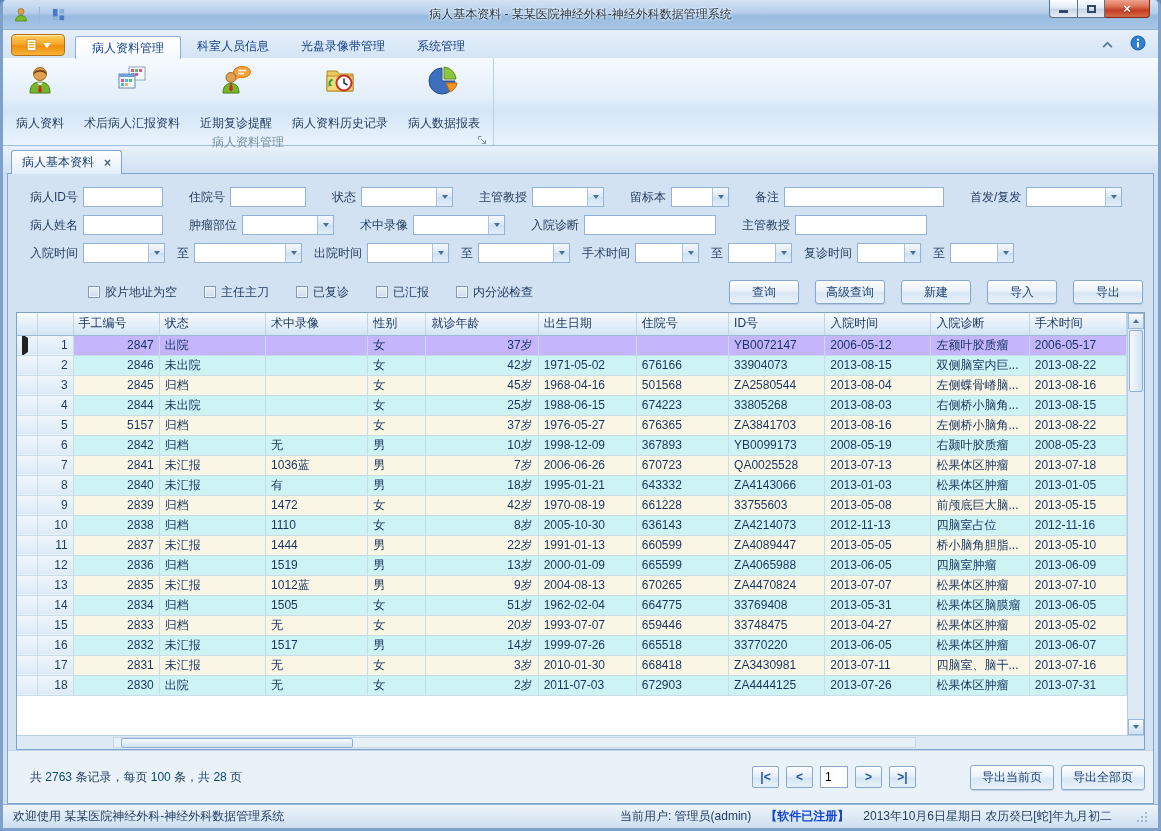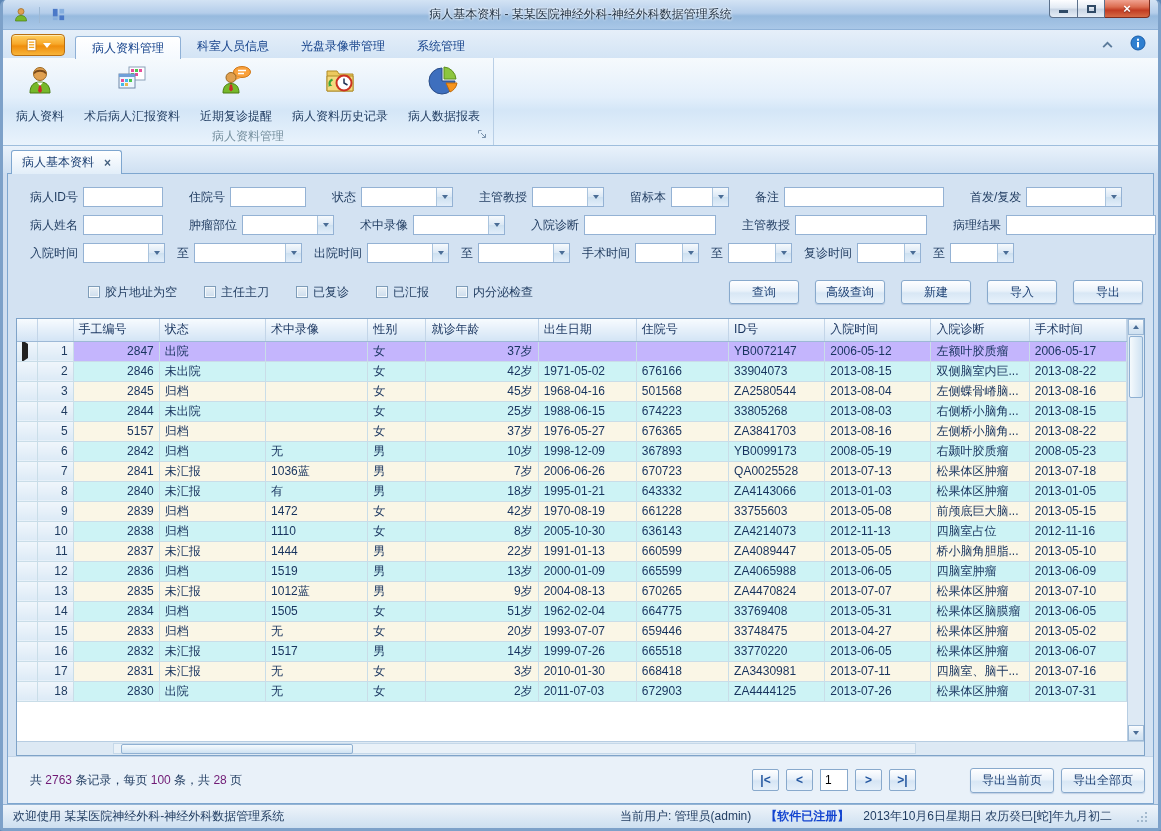--- a/index.html
+++ b/index.html
@@ -43,21 +43,21 @@
     border-radius:3px 3px 0 0; margin-bottom:-1px; z-index:2; }
   .tabrow-right { margin-left:auto; display:flex; align-items:center; gap:16px; padding:0 6px 4px 0; }
 
   
   .ribbon { height:88px; flex:none; background:linear-gradient(180deg,#f6fafd 0%,#e3effb 45%,#d4e6f7 60%,#e9f3fc 100%);
     border-bottom:1px solid #9ebedd; display:flex; }
   .rgroup { display:flex; flex-direction:column; padding:2px 4px 0 4px; border-right:1px solid #b9cfe6; }
   .rgroup-buttons { display:flex; flex:1; align-items:stretch; gap:2px; }
   .ribbon-btn { display:flex; flex-direction:column; align-items:center; justify-content:flex-start; padding:4px 9px 2px;
     border-radius:3px; color:#1e3a5f; }
-  .ribbon-btn .rlabel { margin-top:9px; white-space:nowrap; }
+  .ribbon-btn .rlabel { margin-top:16px; white-space:nowrap; }
   .rgroup-caption { height:18px; display:flex; align-items:center; justify-content:center; position:relative; color:#76909f; }
   .dlg-launcher { position:absolute; right:2px; bottom:3px; }
 
   
   .docstrip { height:27px; flex:none; display:flex; align-items:flex-end; padding:0 4px;
     background:linear-gradient(180deg,#e9f2fb,#cfe0f2); }
   .doctab { height:24px; margin-left:4px; padding:0 10px; display:flex; align-items:center; gap:10px;
     background:linear-gradient(180deg,#ffffff,#e2eef9); border:1px solid #7ea6cf; border-bottom:none;
     border-radius:3px 3px 0 0; color:#1b3f73; margin-bottom:-1px; z-index:2; }
   .doctab .x { color:#44607e; font-weight:bold; font-size:12px; line-height:1; }
@@ -72,21 +72,21 @@
   .flabel { margin-right:5px; color:#1e3a5f; white-space:nowrap; }
   .fin { height:20px; border:1px solid #94b2d4; background:#fff; font:12px "Liberation Sans","DejaVu Sans",sans-serif; padding:0 3px; }
   .combo { height:20px; border:1px solid #94b2d4; background:#fff; display:flex; align-items:stretch; }
   .combo .cfield { flex:1; }
   .combo .cbtn { width:16px; flex:none; border-left:1px solid #aac4de;
     background:linear-gradient(180deg,#f6fafd,#dbe8f5 50%,#cde0f0 50%,#e2eefa);
     display:flex; align-items:center; justify-content:center; }
   .arr-dn { width:0; height:0; border-left:3.5px solid transparent; border-right:3.5px solid transparent; border-top:4px solid #4a6d96; }
   .arr-up { width:0; height:0; border-left:3.5px solid transparent; border-right:3.5px solid transparent; border-bottom:4px solid #4a6d96; }
 
-  .toolbar { display:flex; align-items:center; height:28px; margin:8px 2px 12px 2px; }
+  .toolbar { display:flex; align-items:center; height:28px; margin:8px 2px 6px 2px; }
   .chkgroup { display:flex; align-items:center; gap:27px; margin-left:70px; }
   .chk { display:flex; align-items:center; gap:5px; color:#1e3a5f; }
   .cbox { width:12px; height:12px; border:1px solid #7f9db9; background:linear-gradient(180deg,#e9f0f6,#cddded); box-shadow:inset 0 0 0 1px #f5f9fc; }
   .btngroup { margin-left:auto; display:flex; gap:16px; }
   .btn { min-width:70px; height:24px; padding:0 10px; border:1px solid #88a9cc; border-radius:3px;
     background:linear-gradient(180deg,#fefeff 0%,#eaf2fa 45%,#d8e7f5 55%,#e8f2fb 100%);
     color:#1b3f73; display:flex; align-items:center; justify-content:center; box-shadow:0 1px 1px rgba(120,150,190,.35); }
 
   
   .gridbox { border:1px solid #7fa3c8; background:#fff; display:flex; flex-direction:column; flex:none; }
@@ -113,21 +113,21 @@
     background:linear-gradient(90deg,#f5fafd,#cfe2f2); flex:none; }
   .vtrack { flex:1; }
   .hscroll { height:14px; border-top:1px solid #b7cde2; background:#dde9f4; position:relative; }
   .htrack { position:absolute; left:96px; right:228px; top:1px; bottom:1px; background:#e9f1f8; border:1px solid #c5d8e9; }
   .hthumb { position:absolute; left:7px; top:0; width:232px; height:10px; border:1px solid #8fb0d2; border-radius:2px;
     background:linear-gradient(180deg,#f5fafd,#cfe2f2); }
 
   
   .pager { flex:1; display:flex; align-items:center; padding:0 8px; background:#e9f1f9; margin:0 -8px -4px -8px; border-top:1px solid #c3d5e8; }
   .pinfo { margin-left:14px; color:#1e3a5f; }
-  .pinfo .num { color:#701a75; }
+  .pinfo .num { color:#0c4a6e; }
   .pager-right { margin-left:auto; display:flex; align-items:center; gap:7px; }
   .nbtn { width:27px; height:22px; border:1px solid #88a9cc; border-radius:2px; color:#2457a0; font-weight:bold;
     background:linear-gradient(180deg,#fefeff,#e7f0f9 45%,#d6e5f4 55%,#e6f0fa); display:flex; align-items:center; justify-content:center; }
   .pageinput { width:28px; height:22px; border:1px solid #88a9cc; background:#fff; padding:0 4px; font:12px "Liberation Sans",sans-serif; }
   .exp-gap { width:40px; }
   .btn.exp { min-width:84px; height:25px; }
 
   
   .statusbar { height:24px; flex:none; display:flex; align-items:center; padding:0 10px;
     background:linear-gradient(180deg,#eef4fa,#cddff0); border-top:1px solid #94b4d4; color:#1e3a5f; }
@@ -366,24 +366,20 @@
             </span>
           </span>
           <span class="fpair">
             <span class="flabel">入院诊断</span>
             <input class="fin" style="width: 132px;">
           </span>
           <span class="fpair">
             <span class="flabel">主管教授</span>
             <input class="fin" style="width: 132px;">
           </span>
-          <span class="fpair">
-            <span class="flabel">病理结果</span>
-            <input class="fin" style="width: 150px;">
-          </span>
         </div>
         <div class="frow tight">
           <span class="fpair">
             <span class="flabel">入院时间</span>
             <span class="combo" style="width: 82px;">
               <span class="cfield"></span>
               <span class="cbtn">
                 <span class="arr-dn"></span>
               </span>
             </span>

